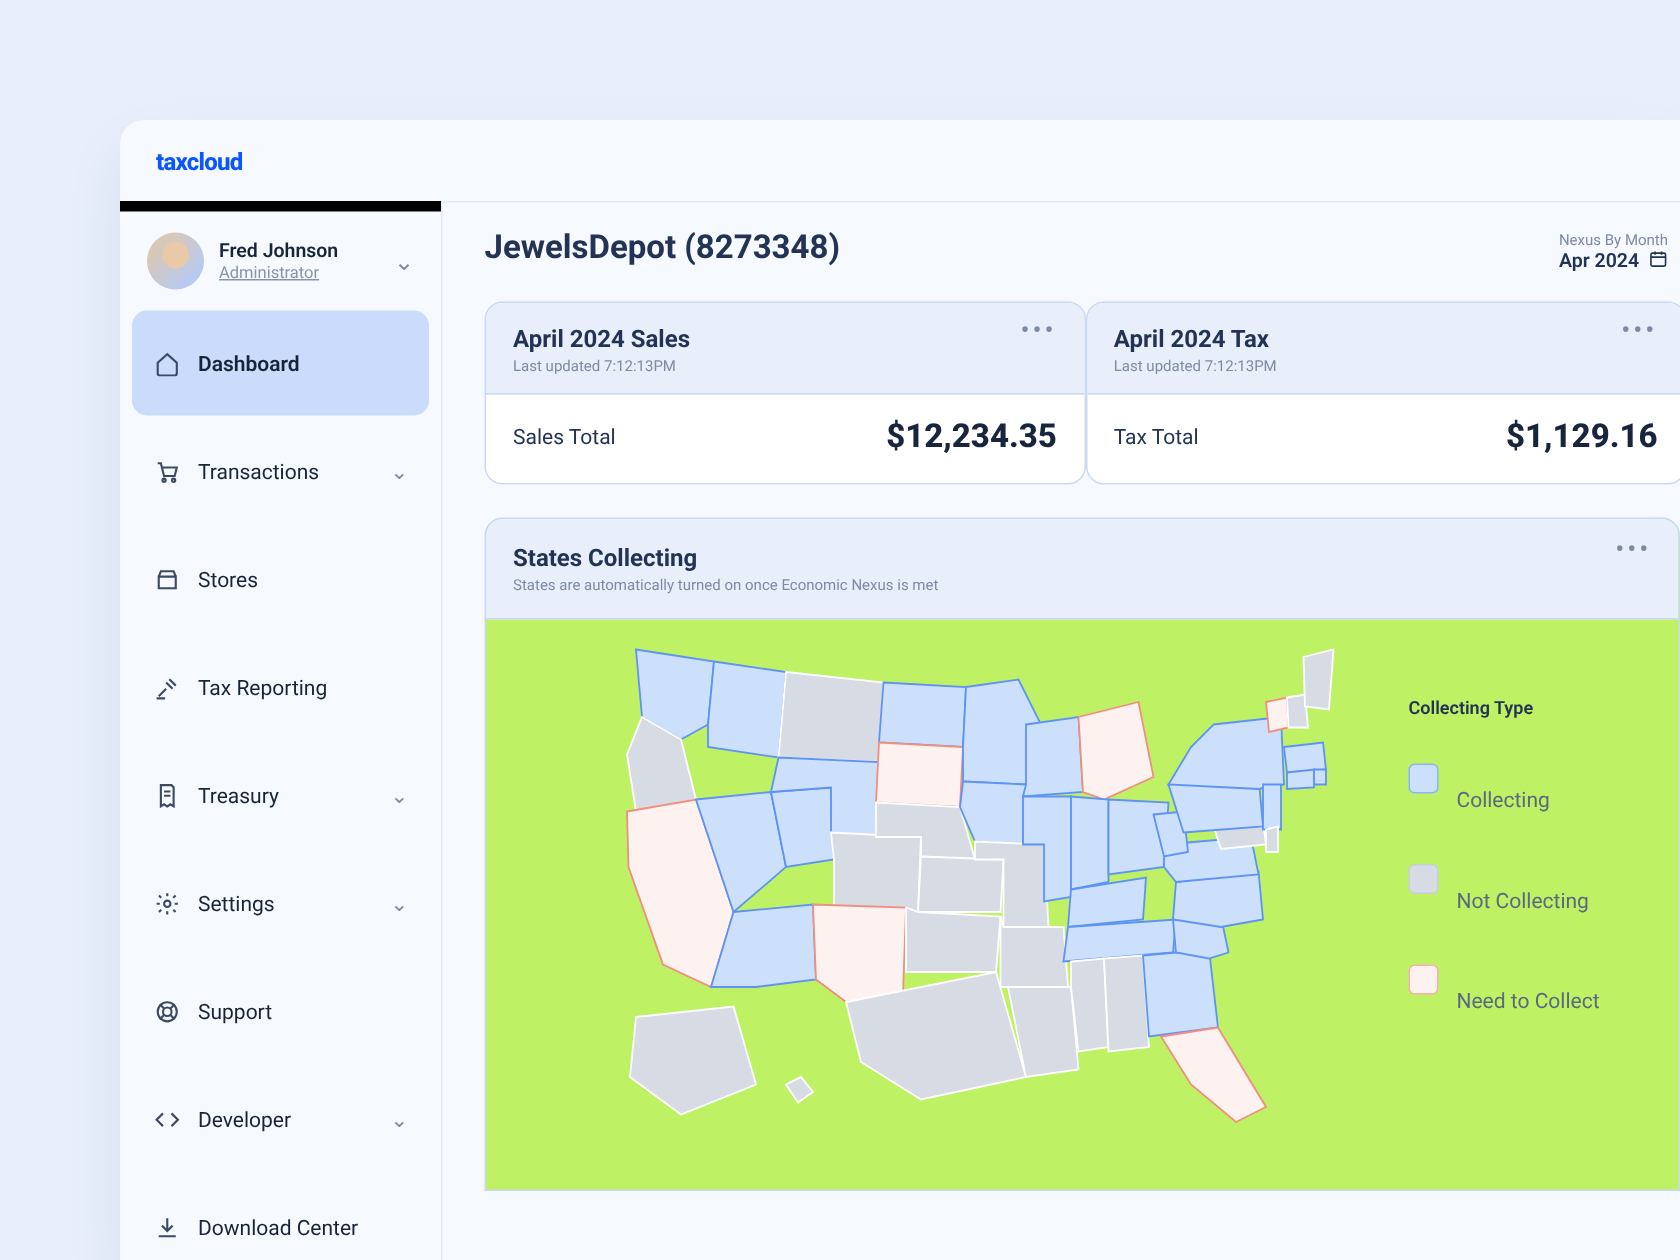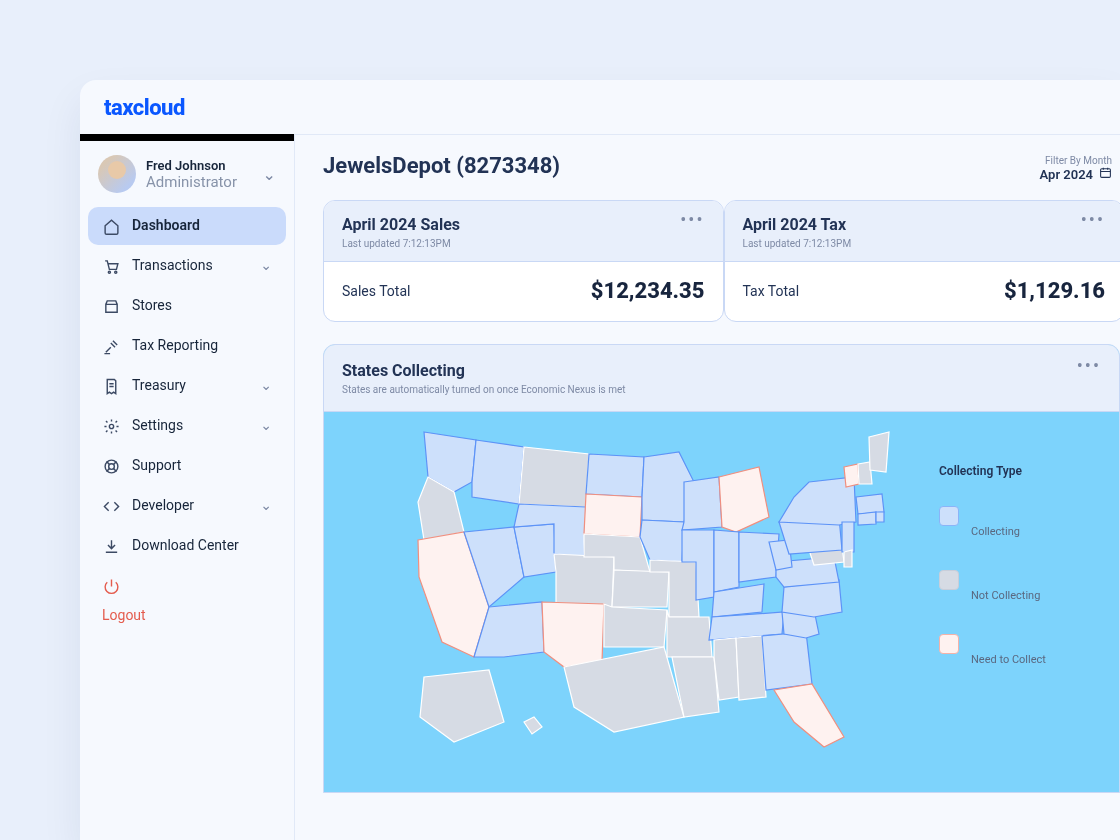--- a/index.html
+++ b/index.html
@@ -22,21 +22,21 @@
     overflow: hidden;
   }
   .topbar {
     height: 54px;
     display: flex;
     align-items: center;
     padding: 0 24px;
   }
   .logo {
     font-weight: 800;
-    font-size: 22px;
+    font-size: 16px;
     color: #0A57FF;
     letter-spacing: -0.5px;
   }
   .layout { display: flex; height: calc(100% - 54px); }
   .sidebar {
     width: 214px;
     padding: 8px 8px 8px 8px;
     border-top: 7px solid #000000;
   }
   .profile {
@@ -51,25 +51,25 @@
     overflow: hidden;
     position: relative;
     flex-shrink: 0;
   }
   .avatar::after{
     content:""; position:absolute; left:10px; top:6px; width:18px; height:18px;
     background:#e8c9a8; border-radius:50%;
   }
   .profile-text { flex:1; }
   .profile-name { font-size: 13px; font-weight: 600; color: #17253A; }
-  .profile-role { font-size: 15px; color: #8793A9; }
+  .profile-role { font-size: 11px; color: #8793A9; text-decoration: underline; }
   .chev { color:#7E8AA5; }
   .nav-item {
-    display: flex; align-items: flex-start; gap: 12px;
-    padding: 10px 14px;
+    display: flex; align-items: flex-end; gap: 12px;
+    padding: 26px 14px;
     border-radius: 10px;
     font-size: 14px;
     color: #17253A;
     cursor: pointer;
     margin-bottom: 2px;
   }
   .nav-item .icon { width:18px; height:18px; display:flex; align-items:center; justify-content:center; color:#3C4A64; }
   .nav-item.active { background: #CADBFB; font-weight: 600; color:#17253A; }
   .nav-item .chev { margin-left: auto; font-size:14px; }
   .nav-item.logout { color:#E45C4E;flex-direction:column; }
@@ -114,35 +114,35 @@
     padding:16px 18px 18px;
     display:flex; justify-content:space-between; align-items:center;
   }
   .metric-label { font-size:14px; color:#223355; }
   .metric-value { font-size:22px; font-weight:800; color:#18253E; }
 
   .big-card {
     border:1px solid #C9D8F5;
     border-radius:12px 12px 0 0;
     overflow:hidden;
-    background:#7dd3fc;
+    background:#bef264;
     margin-right:0;
   }
   .big-card .card-head { padding:16px 18px; }
   .map-wrap { position:relative; padding: 30px 24px 20px; height:380px; }
   .us-map { position:absolute; left:90px; top:10px; }
 
   .legend { position:absolute; right:30px; top:52px; width:150px; }
   .legend-title { font-size:12px; font-weight:600; color:#223355; margin-bottom:16px; }
   .legend-row { display:flex; align-items:center; gap:12px; margin-bottom:20px; }
   .swatch { width:20px; height:20px; border-radius:4px; border:1px solid #C7D6F2; }
   .swatch.collecting { background:#CDE0FB; border-color:#8AB4F8; }
   .swatch.not { background:#D6DBE4; border-color:#C8CEDA; }
   .swatch.need { background:#FEF2F0; border-color:#F4B2A8; }
-  .legend-text { font-size:11px; color:#5A6880;margin-top:31px; }
+  .legend-text { font-size:14px; color:#5A6880;margin-top:31px; }
 
   svg path.state { stroke:#fff; stroke-width:1.2; }
   .st-col { fill:#CDE0FB; stroke:#5D93F7 !important; stroke-width:1.4; }
   .st-not { fill:#D6DBE4; }
   .st-need { fill:#FEF2F0; stroke:#F08F7F !important; stroke-width:1.6; }
 </style>
 </head>
 <body>
 
 <div class="app-window">
@@ -249,21 +249,21 @@
             </svg>
         </span>
         <span>Logout</span>
       </div>
     </div>
 
     <div class="main">
       <div class="page-head">
         <div class="page-title">JewelsDepot (8273348)</div>
         <div class="filter-block">
-          <div class="filter-label">Filter By Month</div>
+          <div class="filter-label">Nexus By Month</div>
           <div class="filter-val">
             <span>Apr 2024</span>
             <span>
               <svg width="13" height="13" viewBox="0 0 24 24" fill="none" stroke="#223355" stroke-width="2">
                   <rect x="3" y="5" width="18" height="16" rx="2"></rect>
                   <path d="M3 10h18M8 3v4M16 3v4"></path>
                 </svg>
             </span>
           </div>
         </div>

